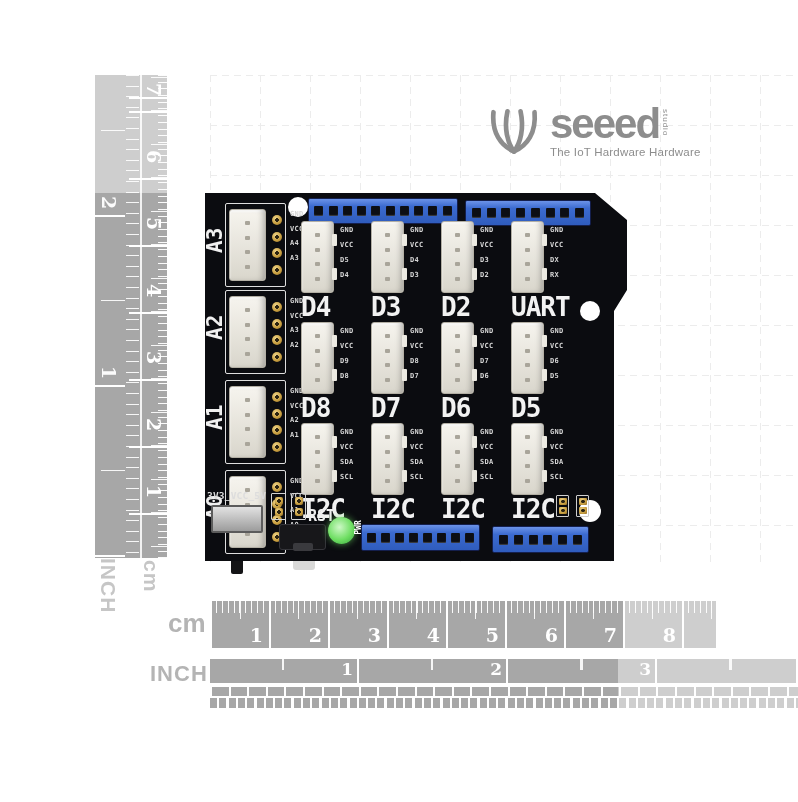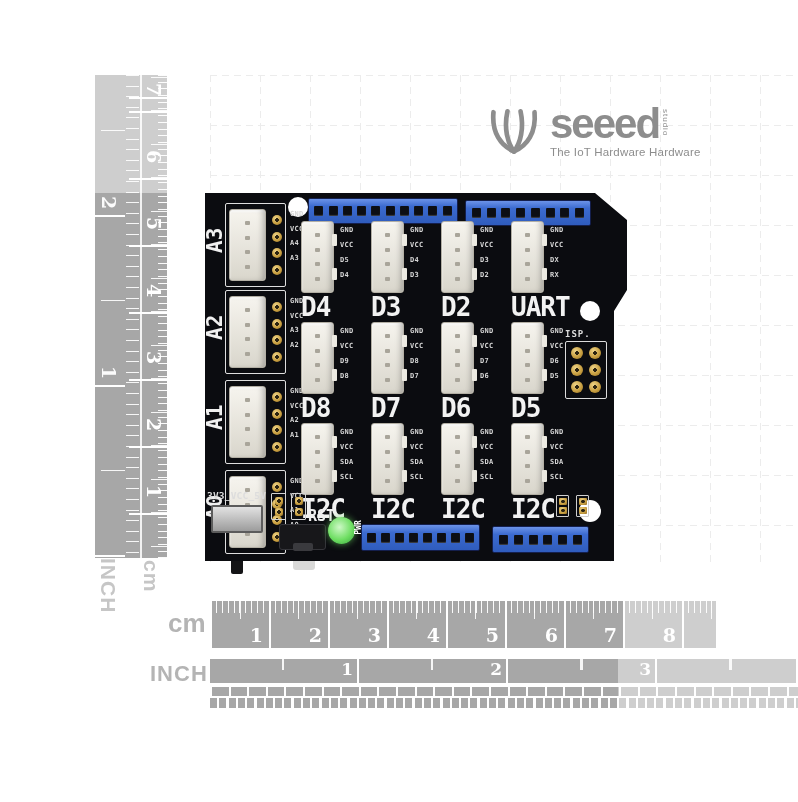--- a/index.html
+++ b/index.html
@@ -576,31 +576,20 @@
               <span class="pinlab">GND</span>
               <span class="pinlab">VCC</span>
               <span class="pinlab">SDA</span>
               <span class="pinlab">SCL</span>
             </div>
           </div>
           <div class="biglabel">I2C</div>
         </div>
       </div>
 
-    <div id="isp">
-      <div id="isp-label">ISP.</div>
-      <div id="isp-pads">
-          <b class="gold"></b>
-          <b class="gold"></b>
-          <b class="gold"></b>
-          <b class="gold"></b>
-          <b class="gold"></b>
-          <b class="gold"></b>
-        </div>
-    </div>
 
     <div id="pwr-sw-label">3V3_VCC_5V</div>
     <div id="switch"></div>
     <div id="cfg1" class="cfg">
         <b class="gold"></b>
         <b class="gold"></b>
       </div>
     <div id="cfg2" class="cfg">
         <b class="gold"></b>
         <b class="gold"></b>

